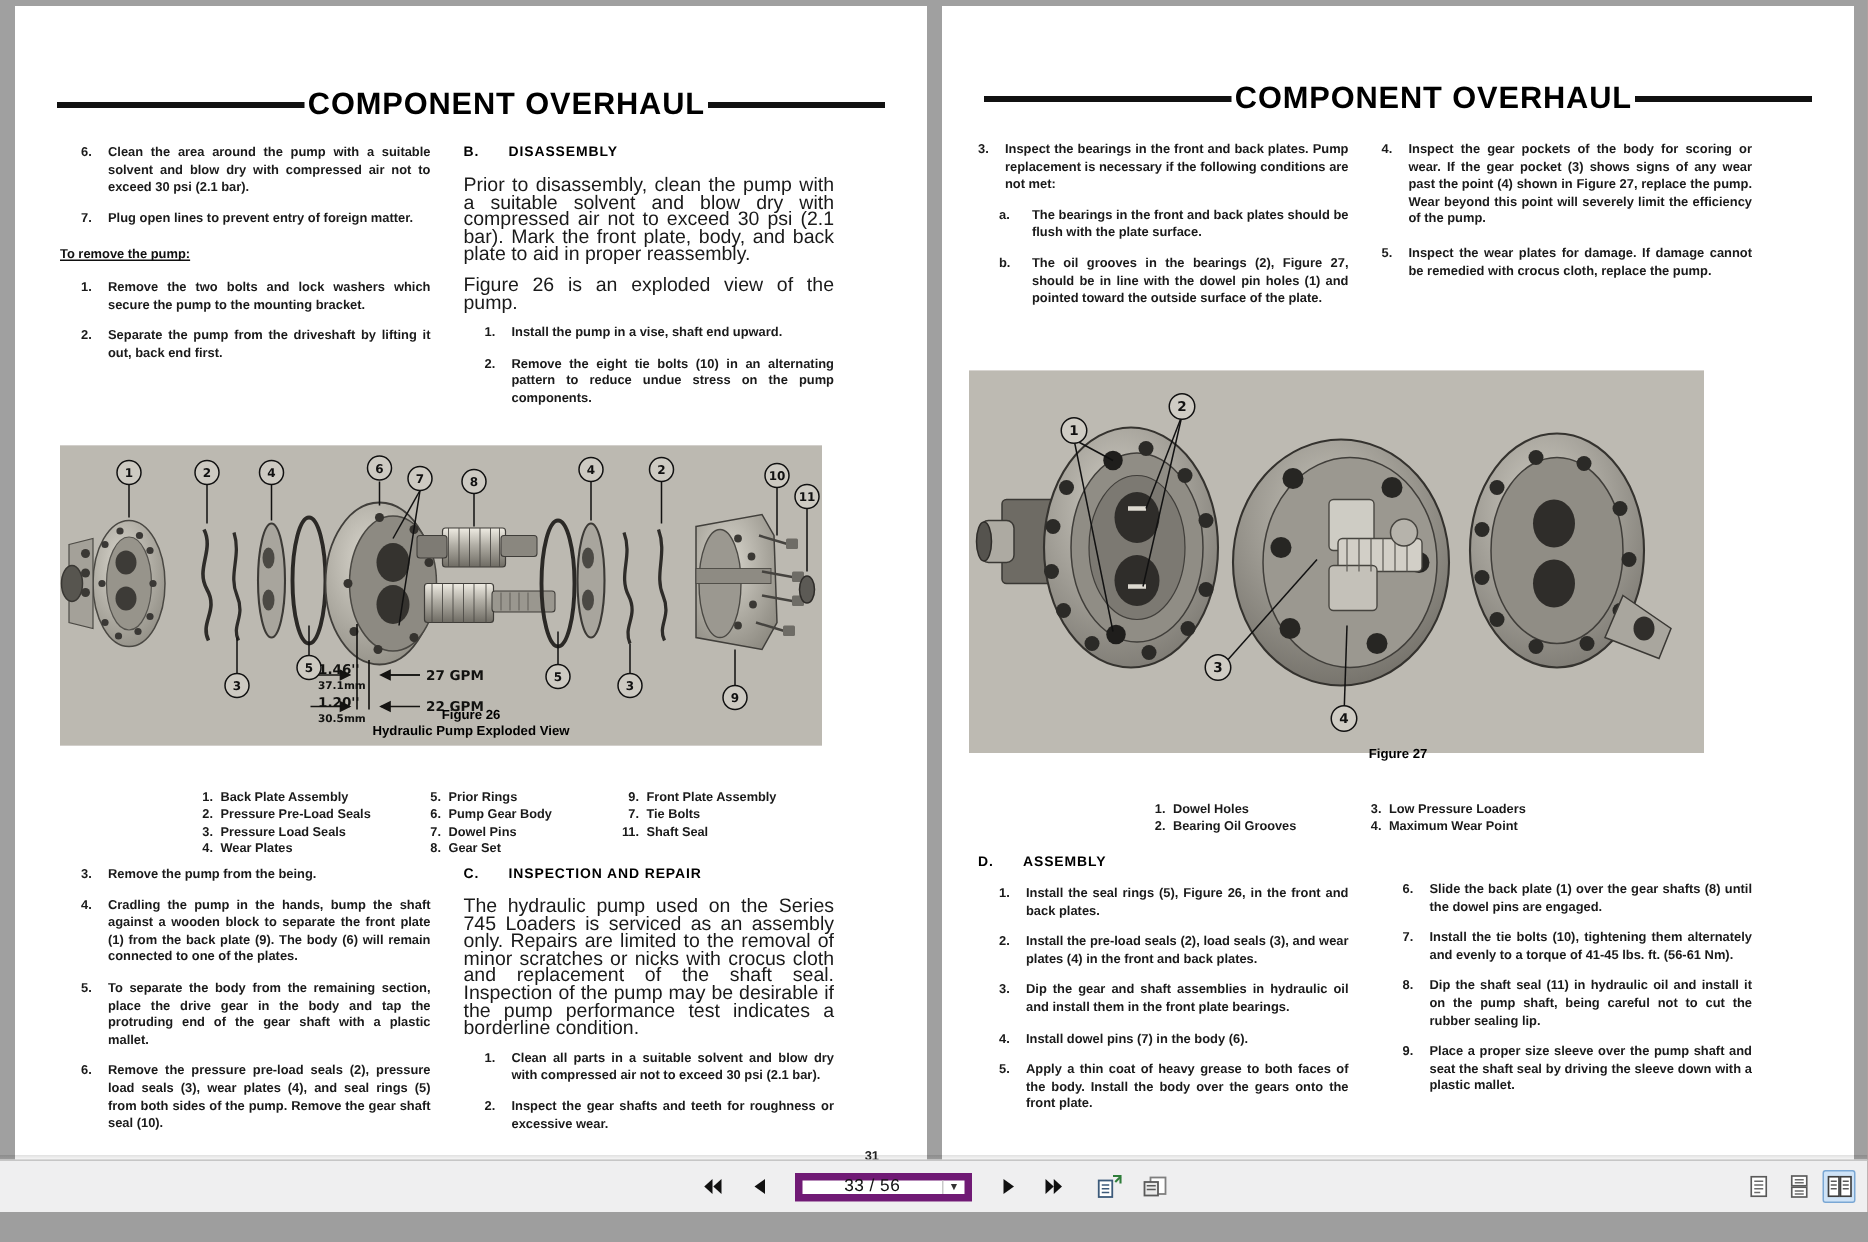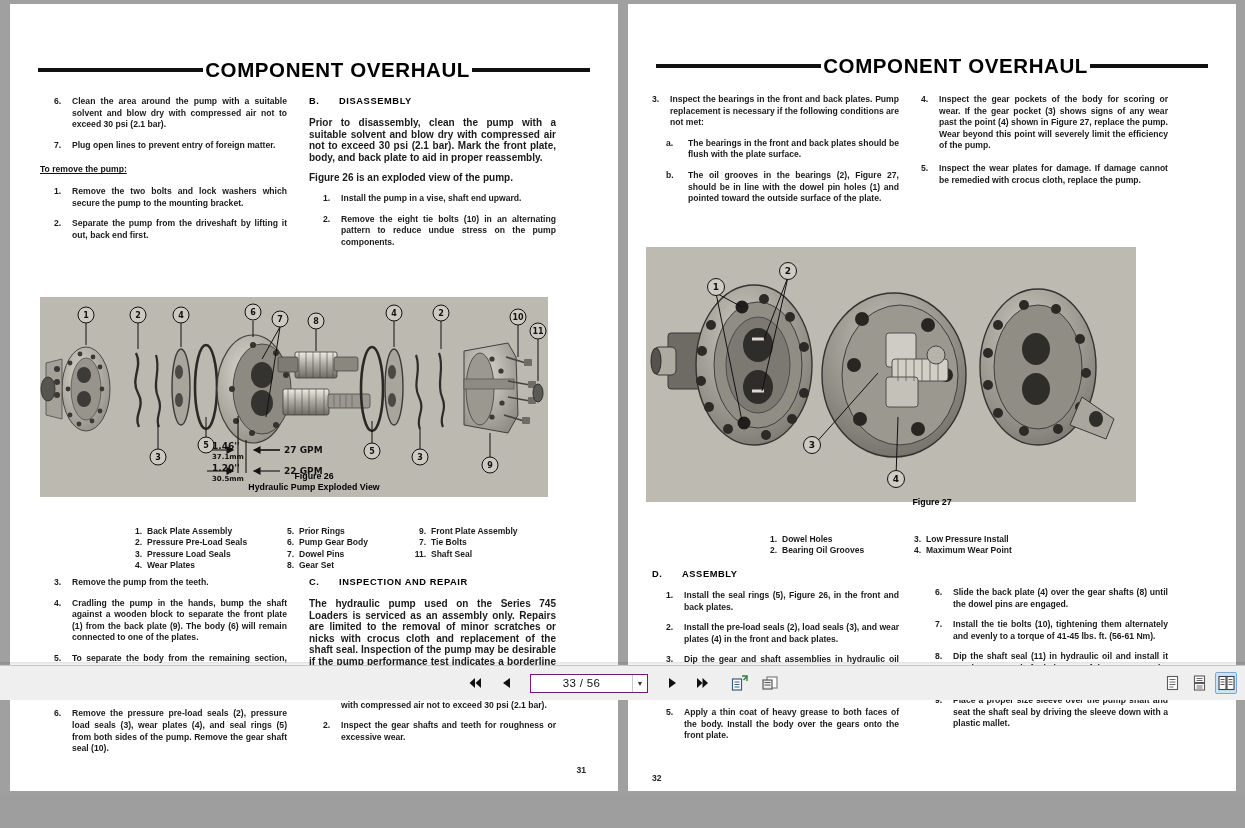--- a/index.html
+++ b/index.html
@@ -4,21 +4,21 @@
 <style>
   * { box-sizing: border-box; margin: 0; padding: 0; }
   html, body {
     width: 1245px; height: 828px;
     background: #9e9e9e;
     font-family: "Liberation Sans", sans-serif;
     overflow: hidden;
   }
   #viewer {
     position: relative;
-    width: 1245px; height: 700px;
+    width: 1245px; height: 808px;
     background: #fca5a5;
   }
   .page-area {
     position: absolute;
     top: 0; left: 0; right: 0;
     height: 793px;
     display: flex;
     background: #a0a0a0;
   }
   .page {
@@ -57,26 +57,26 @@
 
   
   .cols {
     position: absolute;
     display: flex;
     gap: 22px;
   }
   .col { width: 247px; }
 
   p.body, li.body {
-    font-size: 10px;
+    font-size: 13px;
     line-height: 11.6px;
     color: #1a1a1a;
     text-align: justify;
     margin-bottom: 9px;
-    font-weight: 700;
+    font-weight: 400;
   }
   .sec-head {
     font-size: 9.3px;
     font-weight: bold;
     letter-spacing: 0.6px;
     color: #000;
     margin-bottom: 11px;
     display: flex;
   }
   .sec-head .ltr { width: 30px; flex: none; }
@@ -161,21 +161,21 @@
     display: flex; align-items: center; justify-content: center;
     color: #111;
     background: transparent;
     border: none;
     cursor: pointer;
   }
   .page-field {
     display: flex; align-items: center;
     width: 118px; height: 19px;
     background: #fff;
-    border: 1px solid #701a75;
+    border: 5px solid #701a75;
     margin: 0 4px;
   }
   .page-field .val {
     flex: 1;
     text-align: center;
     font-size: 11.5px;
     color: #111;
     letter-spacing: .3px;
   }
   .page-field .caret {
@@ -530,21 +530,21 @@
               <span>Shaft Seal</span>
             </div>
         </div>
       </div>
 
       <div class="cols" style="top:573px; left:30px;">
         <div class="col">
           <ol class="numlist indent">
             <li class="body">
               <span class="n">3.</span>
-              <span class="tx">Remove the pump from the teeth.</span>
+              <span class="tx">Remove the pump from the being.</span>
             </li>
             <li class="body">
               <span class="n">4.</span>
               <span class="tx">Cradling the pump in the hands, bump the shaft against a wooden block to separate the front plate (1) from the back plate (9). The body (6) will remain connected to one of the plates.</span>
             </li>
             <li class="body">
               <span class="n">5.</span>
               <span class="tx">To separate the body from the remaining section, place the drive gear in the body and tap the protruding end of the gear shaft with a plastic mallet.</span>
             </li>
             <li class="body">
@@ -743,21 +743,21 @@
               <span>Dowel Holes</span>
             </div>
           <div class="part">
               <span class="pn">2.</span>
               <span>Bearing Oil Grooves</span>
             </div>
         </div>
         <div class="parts-col">
           <div class="part">
               <span class="pn">3.</span>
-              <span>Low Pressure Install</span>
+              <span>Low Pressure Loaders</span>
             </div>
           <div class="part">
               <span class="pn">4.</span>
               <span>Maximum Wear Point</span>
             </div>
         </div>
       </div>
 
       <div class="cols" style="top:565px; left:24px;">
         <div class="col">
@@ -785,21 +785,21 @@
             <li class="body">
               <span class="n">5.</span>
               <span class="tx">Apply a thin coat of heavy grease to both faces of the body. Install the body over the gears onto the front plate.</span>
             </li>
           </ol>
         </div>
         <div class="col" style="padding-top:18px;">
           <ol class="numlist indent">
             <li class="body">
               <span class="n">6.</span>
-              <span class="tx">Slide the back plate (4) over the gear shafts (8) until the dowel pins are engaged.</span>
+              <span class="tx">Slide the back plate (1) over the gear shafts (8) until the dowel pins are engaged.</span>
             </li>
             <li class="body">
               <span class="n">7.</span>
               <span class="tx">Install the tie bolts (10), tightening them alternately and evenly to a torque of 41-45 lbs. ft. (56-61 Nm).</span>
             </li>
             <li class="body">
               <span class="n">8.</span>
               <span class="tx">Dip the shaft seal (11) in hydraulic oil and install it on the pump shaft, being careful not to cut the rubber sealing lip.</span>
             </li>
             <li class="body">

